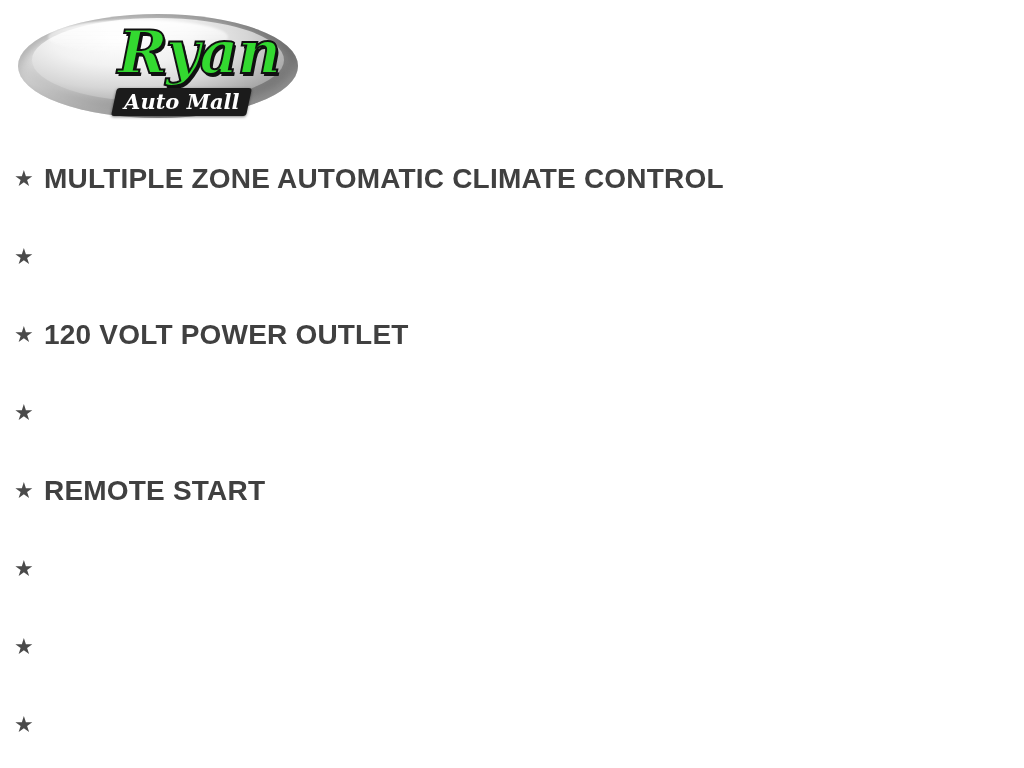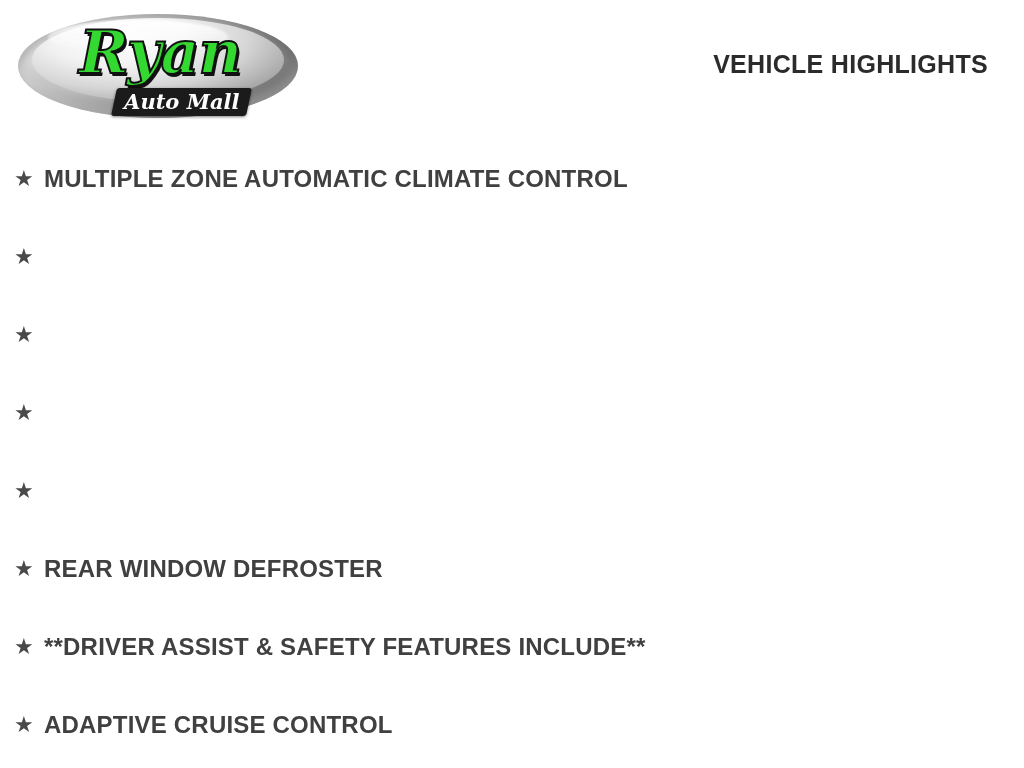--- a/index.html
+++ b/index.html
@@ -61,21 +61,21 @@
     height: 34px;
     border-radius: 50%;
     background: linear-gradient(to bottom, rgba(255,255,255,0.95), rgba(255,255,255,0.05));
     filter: blur(1px);
   }
   .logo-ryan {
     position: absolute;
     left: 22px;
     top: 6px;
     width: 240px;
-    text-align: center;
+    text-align: right;
     font-family: "DejaVu Serif", serif;
     font-style: italic;
     font-weight: bold;
     font-size: 60px;
     line-height: 76px;
     color: #33d930;
     -webkit-text-stroke: 2px #111111;
     text-shadow: 2px 3px 0 #111111;
     letter-spacing: -1px;
   }
@@ -128,21 +128,21 @@
   }
   .star-icon {
     width: 30px;
     flex: 0 0 30px;
     font-size: 22px;
     line-height: 22px;
     color: #4a4a4a;
     text-align: left;
   }
   .feature-text {
-    font-size: 24px;
+    font-size: 28px;
     font-weight: bold;
     color: #404040;
     letter-spacing: 0.2px;
     white-space: nowrap;
   }
 </style>
 </head>
 <body>
 
 <div class="page">
@@ -152,55 +152,53 @@
     <div class="logo">
       <div class="logo-oval"></div>
       <div class="logo-oval-inner"></div>
       <div class="logo-shine"></div>
       <div class="logo-ryan">Ryan</div>
       <div class="logo-badge">
         <span>Auto Mall</span>
       </div>
     </div>
 
-    <div class="header-title">VEHICLE HIGHLIGHTS</div>
   </div>
 
   <div class="features">
 
     <div class="feature-row">
       <div class="star-icon">★</div>
       <div class="feature-text">MULTIPLE ZONE AUTOMATIC CLIMATE CONTROL</div>
     </div>
 
     <div class="feature-row">
       <div class="star-icon">★</div>
     </div>
 
     <div class="feature-row">
       <div class="star-icon">★</div>
-    </div>
-
-    <div class="feature-row">
-      <div class="star-icon">★</div>
-    </div>
-
-    <div class="feature-row">
-      <div class="star-icon">★</div>
-    </div>
-
-    <div class="feature-row">
-      <div class="star-icon">★</div>
-      <div class="feature-text">REAR WINDOW DEFROSTER</div>
-    </div>
-
-    <div class="feature-row">
-      <div class="star-icon">★</div>
-      <div class="feature-text">**DRIVER ASSIST &amp; SAFETY FEATURES INCLUDE**</div>
-    </div>
-
-    <div class="feature-row">
-      <div class="star-icon">★</div>
-      <div class="feature-text">ADAPTIVE CRUISE CONTROL</div>
+      <div class="feature-text">120 VOLT POWER OUTLET</div>
+    </div>
+
+    <div class="feature-row">
+      <div class="star-icon">★</div>
+    </div>
+
+    <div class="feature-row">
+      <div class="star-icon">★</div>
+      <div class="feature-text">REMOTE START</div>
+    </div>
+
+    <div class="feature-row">
+      <div class="star-icon">★</div>
+    </div>
+
+    <div class="feature-row">
+      <div class="star-icon">★</div>
+    </div>
+
+    <div class="feature-row">
+      <div class="star-icon">★</div>
     </div>
 
   </div>
 </div>
 
 </body></html>

